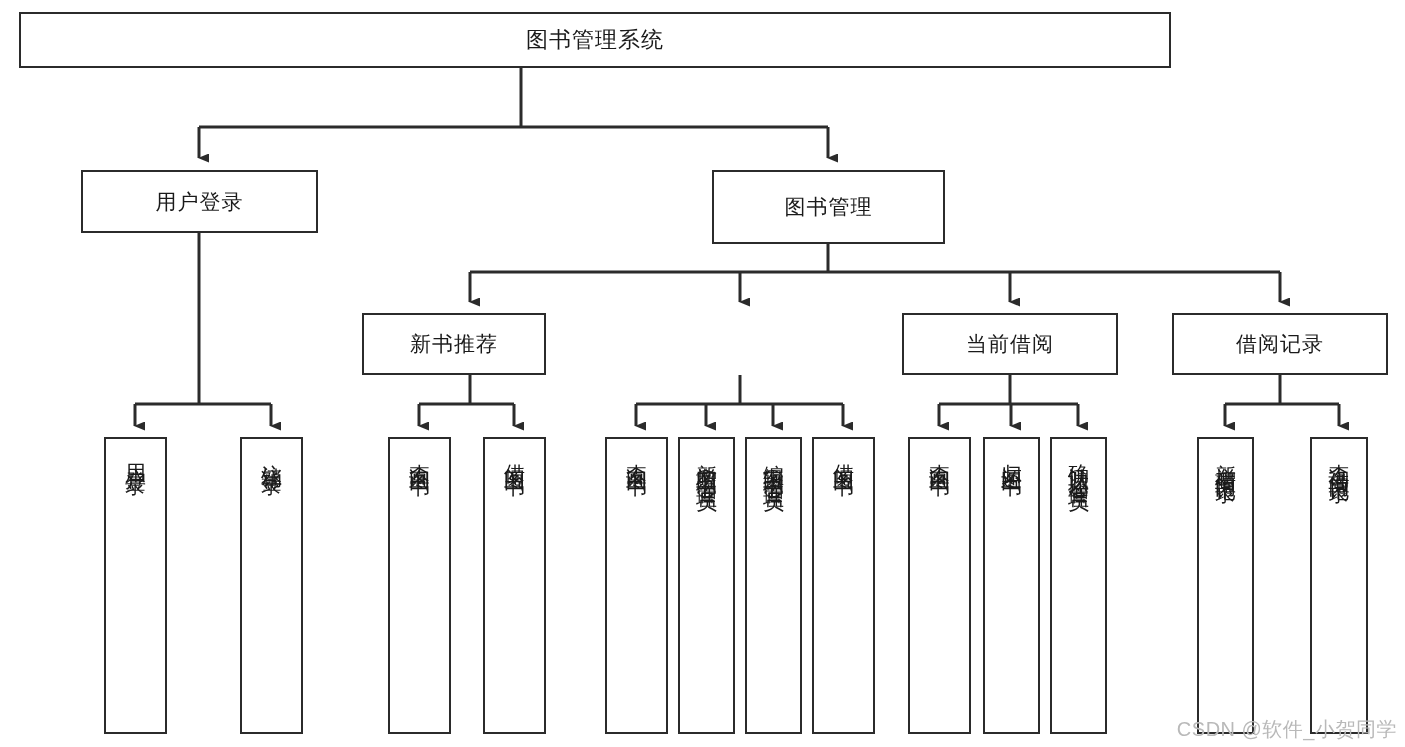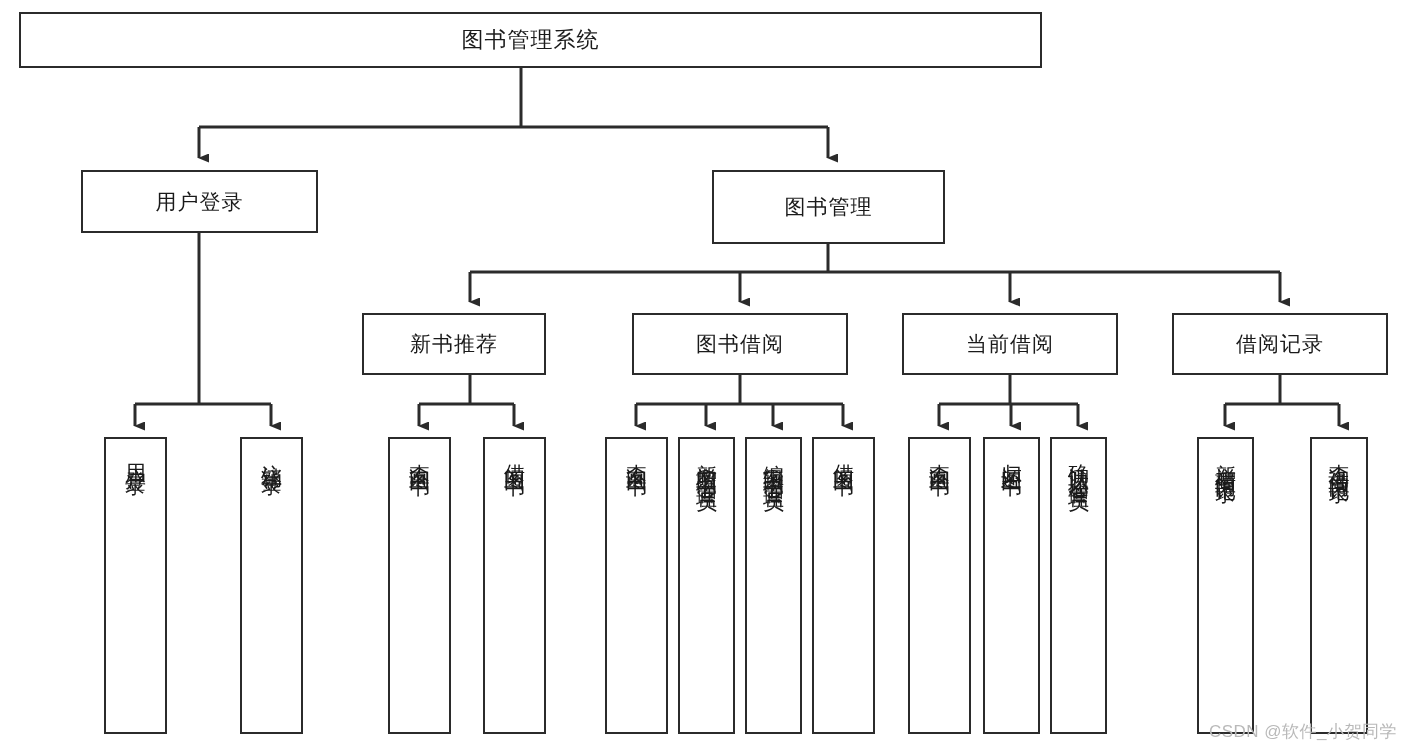--- a/index.html
+++ b/index.html
@@ -55,21 +55,21 @@
   }
   .node.vert .vtext {
     writing-mode: vertical-rl;
     text-orientation: upright;
     display: block;
   }
   #watermark {
     position: absolute;
     right: 8px;
     bottom: 4px;
-    font-size: 17px;
+    font-size: 20px;
     color: #b9b9b9;
     letter-spacing: 0.5px;
     white-space: nowrap;
   }
 </style>
 </head>
 <body>
 
 <div id="canvas">
 
@@ -118,36 +118,33 @@
       <path d="M1011,404 L1011,426" marker-end="url(#arrow)"></path>
       <path d="M1078,404 L1078,426" marker-end="url(#arrow)"></path>
 
       <path d="M1280,375 L1280,404"></path>
       <path d="M1225,404 L1339,404"></path>
       <path d="M1225,404 L1225,426" marker-end="url(#arrow)"></path>
       <path d="M1339,404 L1339,426" marker-end="url(#arrow)"></path>
     </g>
   </svg>
 
-  <div class="node horiz root" style="left:19px; top:12px; width:1023px; height:56px;">
+  <div class="node horiz root" style="left:19px; top:12px; width:1152px; height:56px;">
     <span>图书管理系统</span>
   </div>
 
   <div class="node horiz" style="left:81px; top:170px; width:237px; height:63px;">
     <span>用户登录</span>
   </div>
   <div class="node horiz" style="left:712px; top:170px; width:233px; height:74px;">
     <span>图书管理</span>
   </div>
 
   <div class="node horiz" style="left:362px; top:313px; width:184px; height:62px;">
     <span>新书推荐</span>
-  </div>
-  <div class="node horiz" style="left:632px; top:313px; width:216px; height:62px;">
-    <span>图书借阅</span>
   </div>
   <div class="node horiz" style="left:902px; top:313px; width:216px; height:62px;">
     <span>当前借阅</span>
   </div>
   <div class="node horiz" style="left:1172px; top:313px; width:216px; height:62px;">
     <span>借阅记录</span>
   </div>
 
   <div class="node vert" style="left:104px; top:437px; width:63px; height:297px;">
     <span class="vtext">用户登录</span>

